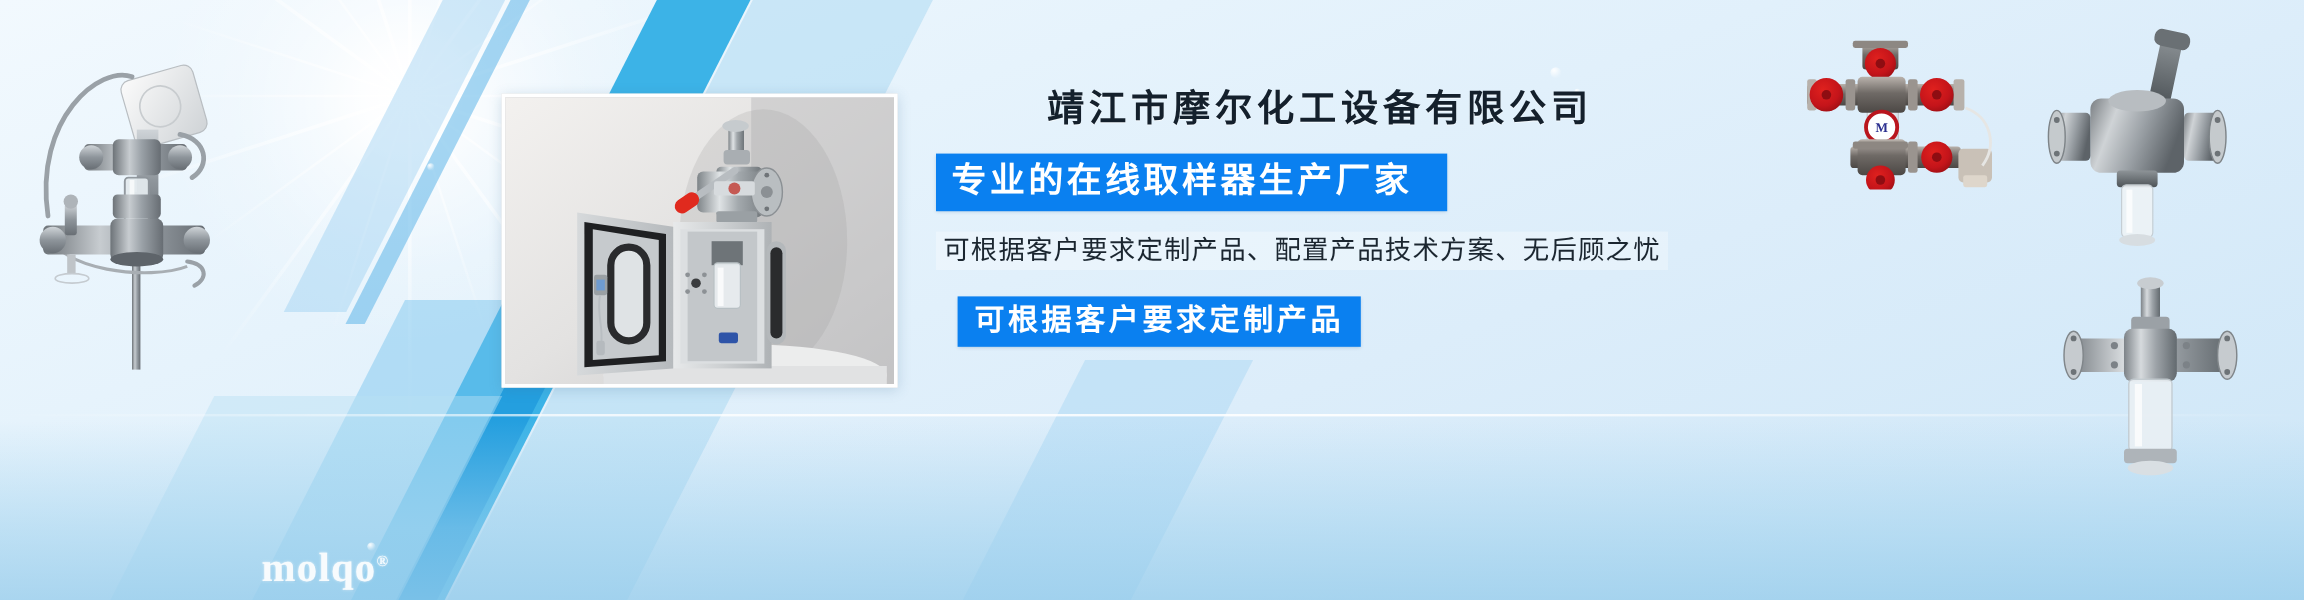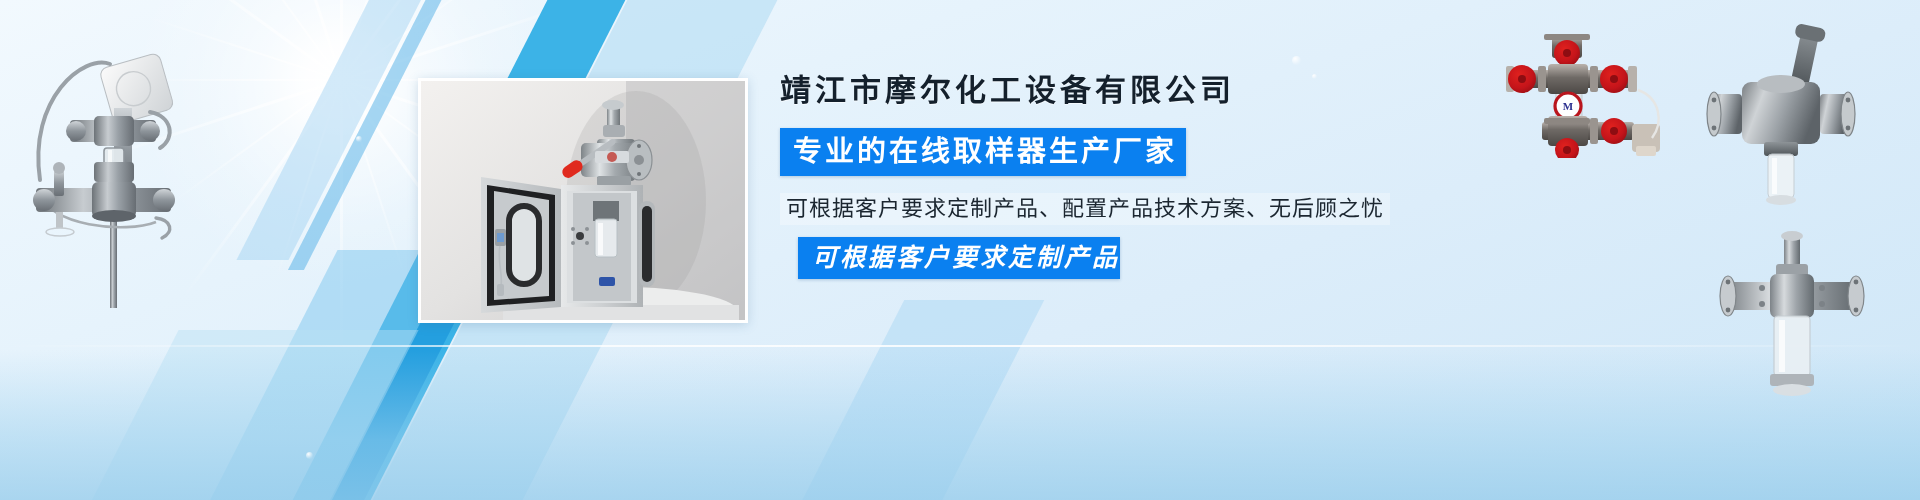--- a/index.html
+++ b/index.html
@@ -96,31 +96,32 @@
 
   .company-name {
     font-family:"Liberation Serif", serif;
     font-weight:700;
     font-size:31px;
     letter-spacing:4px;
     color:#14202c;
     line-height:1.25;
     white-space:nowrap;
     text-shadow:0 1px 0 rgba(255,255,255,.6);
+    text-align:center;
   }
 
   .slogan-bar {
     display:inline-block;
     background:#0a80f0;
     color:#ffffff;
     font-weight:700;
     font-size:29px;
     letter-spacing:3px;
     line-height:1;
-    padding:9px 9px 10px 13px;
+    padding:9px 29px 10px 13px;
     margin-top:17px;
     white-space:nowrap;
     box-shadow:0 1px 3px rgba(20,80,140,.25);
   }
 
   .desc-line {
     margin-top:17px;
     font-size:22px;
     letter-spacing:1px;
     color:#1b2630;
@@ -132,26 +133,25 @@
   }
 
   .slogan-bar2 {
     display:inline-block;
     background:#0a80f0;
     color:#ffffff;
     font-weight:700;
     font-size:25px;
     letter-spacing:3px;
     line-height:1;
-    padding:8px 0 9px 14px;
-    margin-top:12px;
+    padding:8px 14px 9px 14px;
+    margin-top:22px;
     margin-left:18px;
     white-space:nowrap;
     box-shadow:0 1px 3px rgba(20,80,140,.25);
-    font-style:italic;
   }
 
   .eng-block {
     margin-top:16px;
     width:420px;
     font-family:"Liberation Serif", serif;
     font-size:8px;
     line-height:1.85;
     letter-spacing:.35px;
     color:#5c7184;
@@ -512,14 +512,17 @@
     <div class="company-name">靖江市摩尔化工设备有限公司</div>
 
     <div class="slogan-bar">专业的在线取样器生产厂家</div>
 
     <div class="desc-line">可根据客户要求定制产品、配置产品技术方案、无后顾之忧</div>
 
     <div class="slogan-bar2">可根据客户要求定制产品</div>
 
   </div>
 
+  <div class="watermark">
+    <span>molqo</span><sup>®</sup>
+  </div>
 
 </div>
 
 </body></html>

